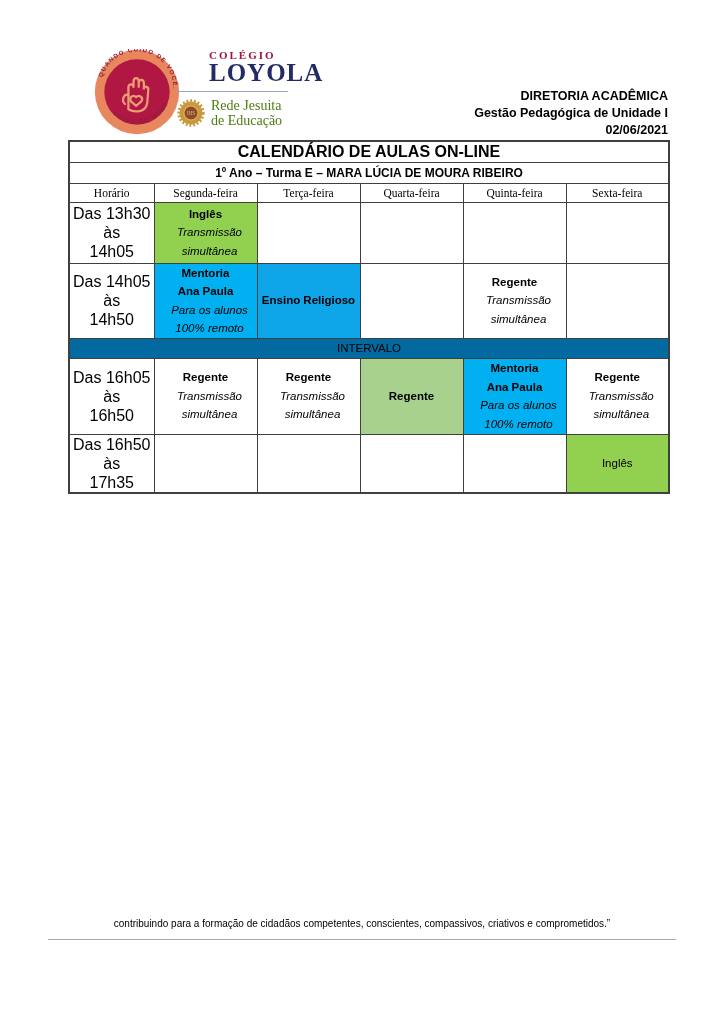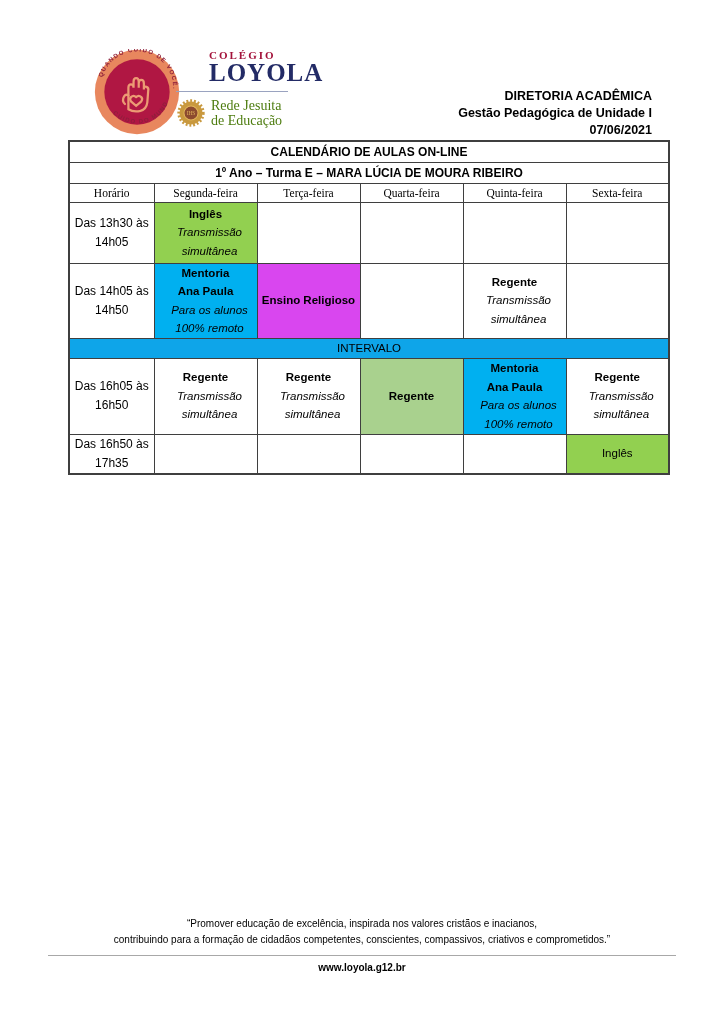--- a/index.html
+++ b/index.html
@@ -10,30 +10,30 @@
   .badge { position:absolute; left:94px; top:49px; width:86px; height:86px; }
   .lockup { position:absolute; left:176px; top:48px; width:130px; }
   .lockup-top { display:flex; align-items:flex-end;gap:28px; }
   .shield { width:28px; height:34px; margin-right:5px; }
   .college-label { font-family:"Liberation Serif", serif; color:#a3123a; font-size:11px; letter-spacing:2px; font-weight:bold; padding-top:1px; }
   .college-name { font-family:"Liberation Serif", serif; color:#232b66; font-size:25px; font-weight:bold; line-height:24px; letter-spacing:1px; }
   .lockup-divider { border-top:1.5px solid #9aa3c0; margin:6px 0 6px 0; width:112px; }
   .lockup-bottom { display:flex; align-items:center; }
   .sun { width:30px; height:30px; margin-right:5px; flex:0 0 auto; }
   .network { font-family:"Liberation Serif", serif; color:#4d7c0f; font-size:14px; line-height:15px; }
-  .hdr-right { position:absolute; right:72px; top:88px; text-align:right; font-weight:bold; font-size:12.5px; line-height:17px; color:#000; }
+  .hdr-right { position:absolute; right:56px; top:88px; text-align:right; font-weight:bold; font-size:12.5px; line-height:17px; color:#000; }
 
   
   table.sched { position:absolute; left:68px; top:140px; width:600px; border-collapse:collapse; table-layout:fixed; }
   table.sched td, table.sched th { border:1px solid #3f3f3f; text-align:center; vertical-align:middle; color:#000; padding:0 2px; }
   table.sched { border:2px solid #3f3f3f; }
-  .title-cell { font-weight:bold; font-size:12px; height:21px; }
+  .title-cell { font-weight:bold; font-size:16px; height:21px; }
   .subtitle-cell { font-weight:bold; font-size:12px; height:21px; }
   .dayhdr { font-weight:normal; font-size:11.5px; height:19px;font-family:Liberation Serif, serif; }
-  .time-cell { font-size:12px; line-height:19px;margin-left:28px; }
+  .time-cell { font-size:16px; line-height:19px;margin-left:28px; }
   .slot-cell { font-size:11.5px; }
   .cell-line { line-height:18.5px; }
   .cell-line.b { font-weight:bold; }
   .cell-line.i { font-style:italic;margin-left:8px; }
   .divider-cell { font-size:11.5px; height:20px; }
 
   
   .footer { position:absolute; left:0; top:916px; width:724px; text-align:center; color:#000; }
   .quote { font-size:10px; line-height:16px; }
   .foot-rule { border-top:1.5px solid #a8a8a8; margin:7px 48px 5px 48px; }
@@ -96,21 +96,21 @@
       <div class="network">
         <div>Rede Jesuita</div>
         <div>de Educação</div>
       </div>
     </div>
   </div>
 
   <div class="hdr-right">
     <div>DIRETORIA ACADÊMICA</div>
     <div>Gestão Pedagógica de Unidade I</div>
-    <div>07/06/2021</div>
+    <div>02/06/2021</div>
   </div>
 
   <table class="sched">
     <colgroup>
       <col style="width:85px">
       <col style="width:103px">
         <col style="width:103px">
         <col style="width:103px">
         <col style="width:103px">
         <col style="width:103px">
@@ -149,33 +149,33 @@
           <td class="time-cell">
             <div>Das 14h05 às</div>
             <div>14h50</div>
           </td>
           <td class="slot-cell" style="background: rgb(0, 176, 240);">
             <div class="cell-line b">Mentoria</div>
             <div class="cell-line b">Ana Paula</div>
             <div class="cell-line i">Para os alunos</div>
             <div class="cell-line i">100% remoto</div>
           </td>
-          <td class="slot-cell" style="background: #d946ef;">
+          <td class="slot-cell" style="background: #0ea5e9;">
             <div class="cell-line b">Ensino Religioso</div>
           </td>
           <td class="slot-cell"></td>
           <td class="slot-cell">
             <div class="cell-line b">Regente</div>
             <div class="cell-line i">Transmissão</div>
             <div class="cell-line i">simultânea</div>
           </td>
           <td class="slot-cell"></td>
         </tr>
         <tr style="height: 20px;">
-          <td colspan="6" class="divider-cell" style="background: #0ea5e9;">INTERVALO</td>
+          <td colspan="6" class="divider-cell" style="background: #0369a1;">INTERVALO</td>
         </tr>
         <tr style="height: 76px;">
           <td class="time-cell">
             <div>Das 16h05 às</div>
             <div>16h50</div>
           </td>
           <td class="slot-cell">
             <div class="cell-line b">Regente</div>
             <div class="cell-line i">Transmissão</div>
             <div class="cell-line i">simultânea</div>
@@ -210,19 +210,17 @@
           <td class="slot-cell"></td>
           <td class="slot-cell"></td>
           <td class="slot-cell" style="background: rgb(146, 208, 80);">
             <div class="cell-line">Inglês</div>
           </td>
         </tr>
       </tbody>
   </table>
 
   <div class="footer">
-    <div class="quote">“Promover educação de excelência, inspirada nos valores cristãos e inacianos,</div>
     <div class="quote">contribuindo para a formação de cidadãos competentes, conscientes, compassivos, criativos e comprometidos.”</div>
     <div class="foot-rule"></div>
-    <div class="site">www.loyola.g12.br</div>
   </div>
 
 </div>
 
 </body></html>

